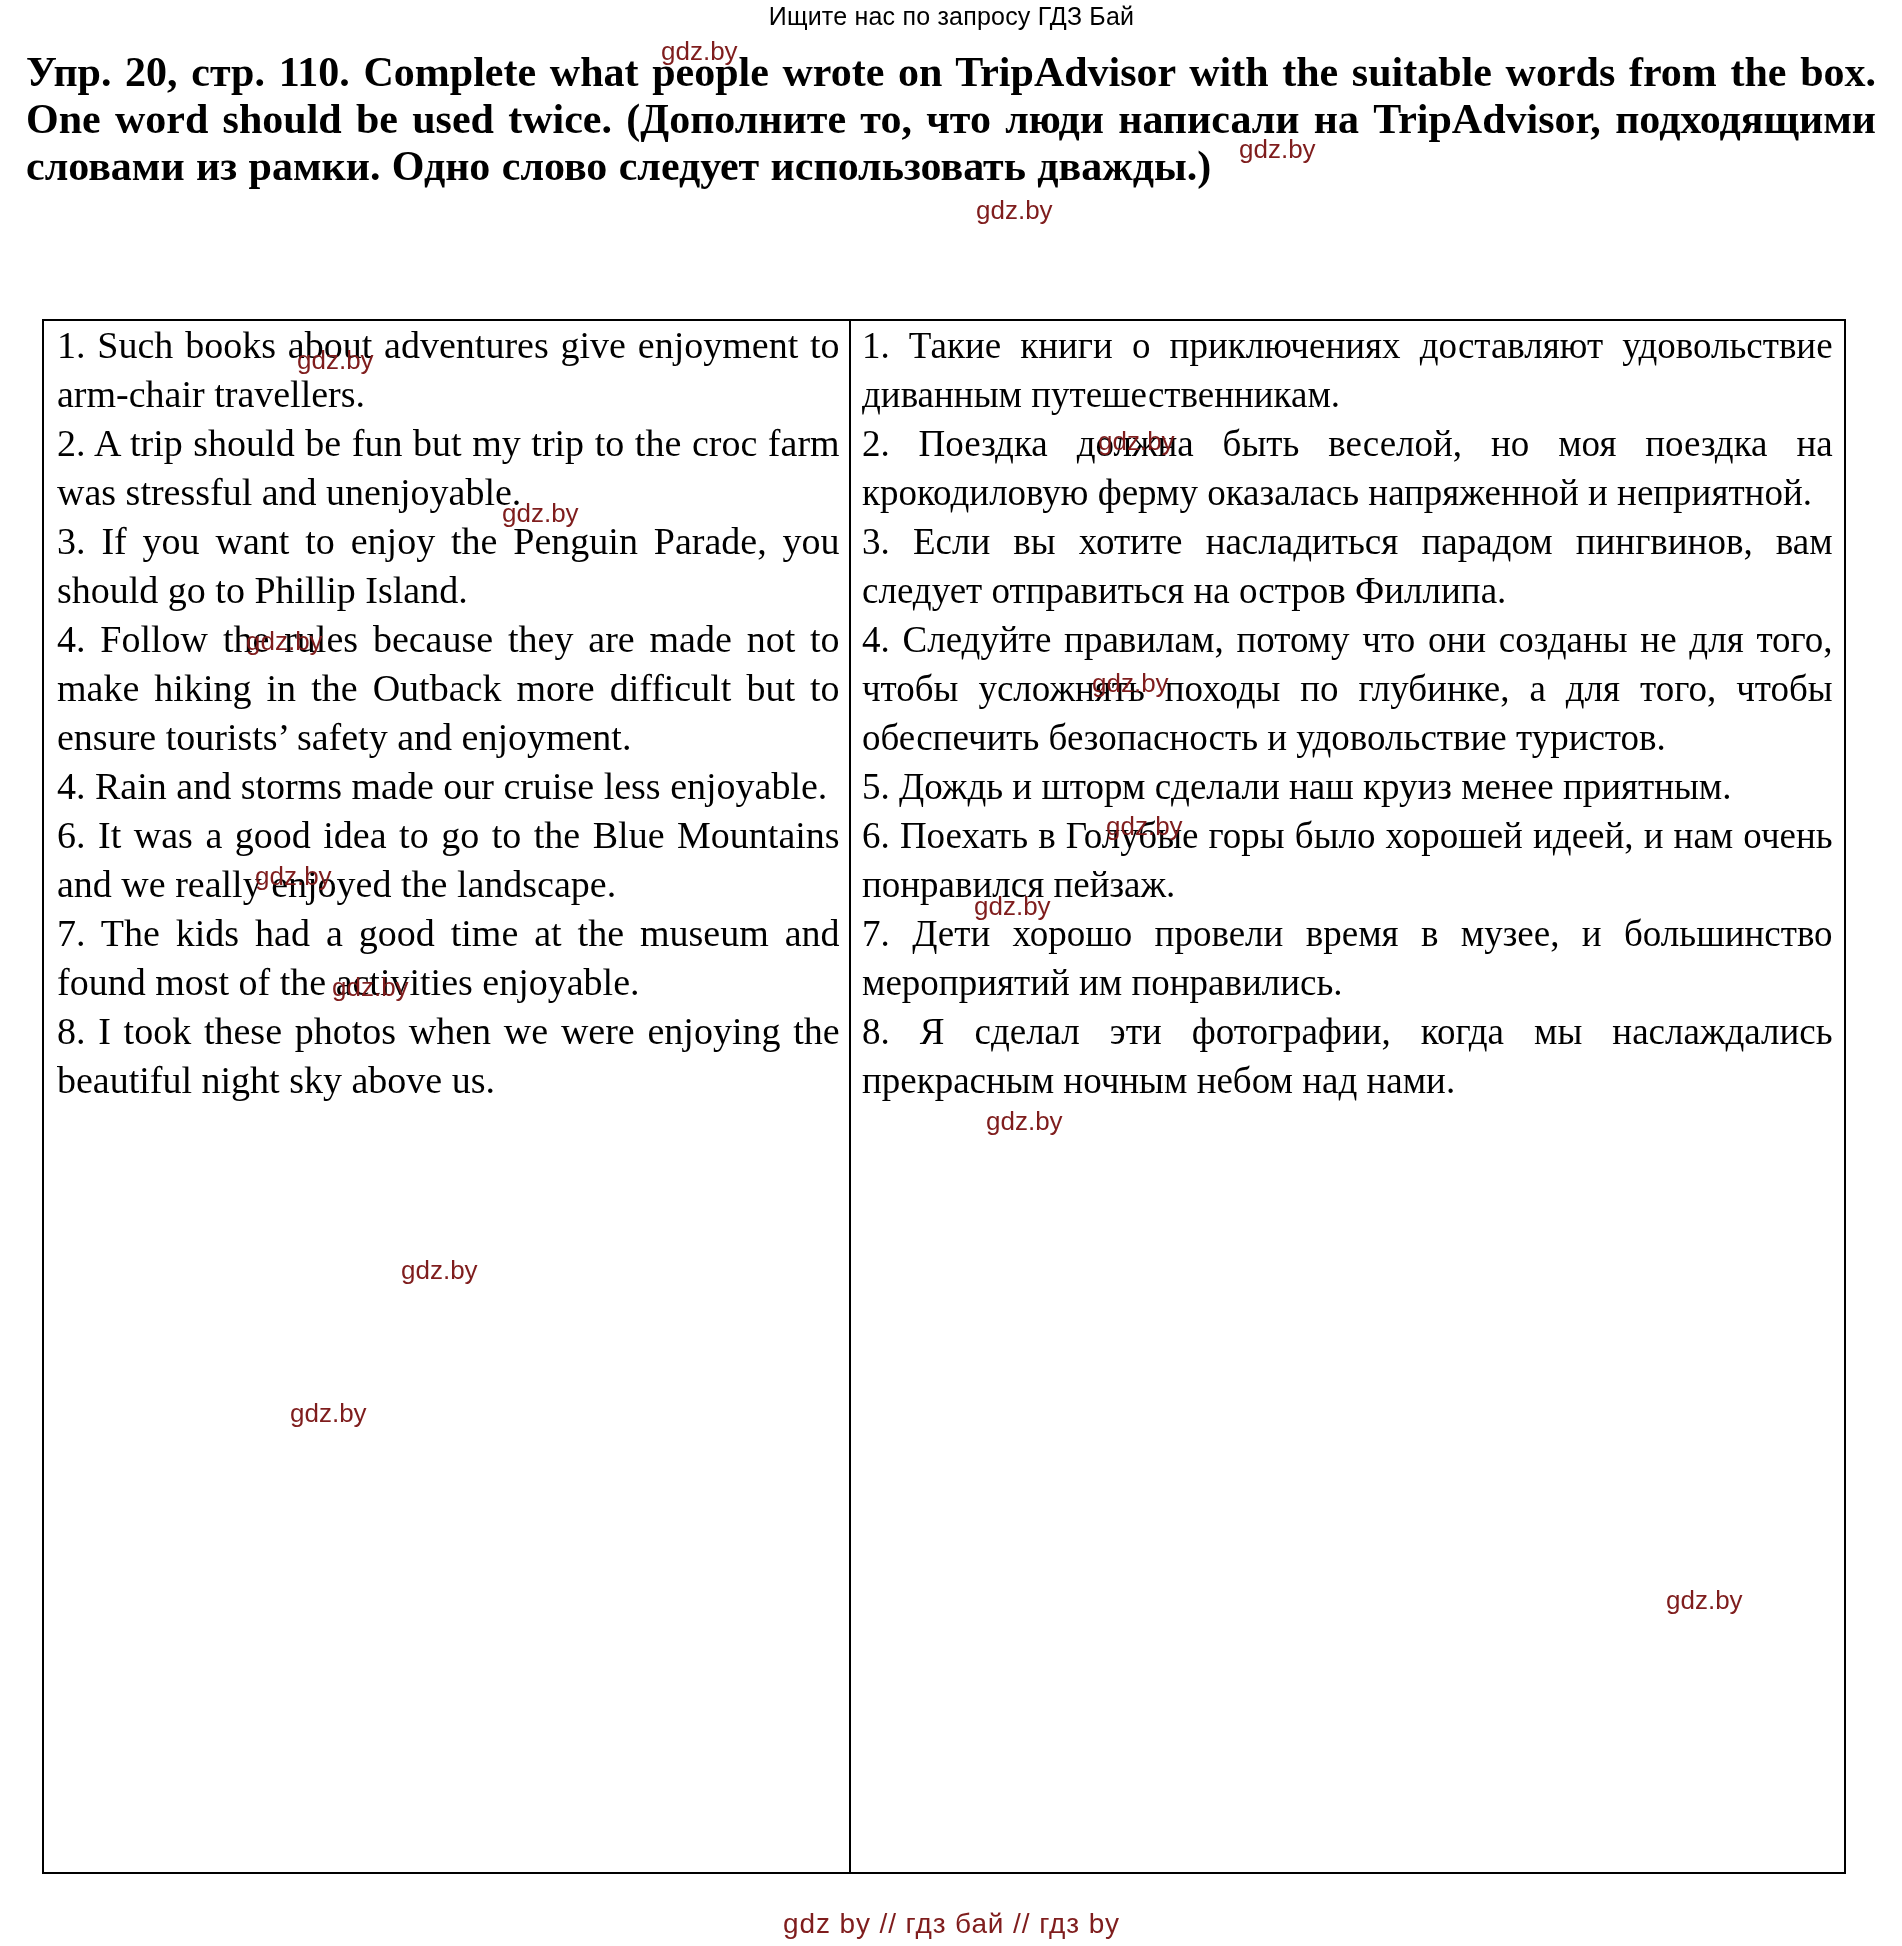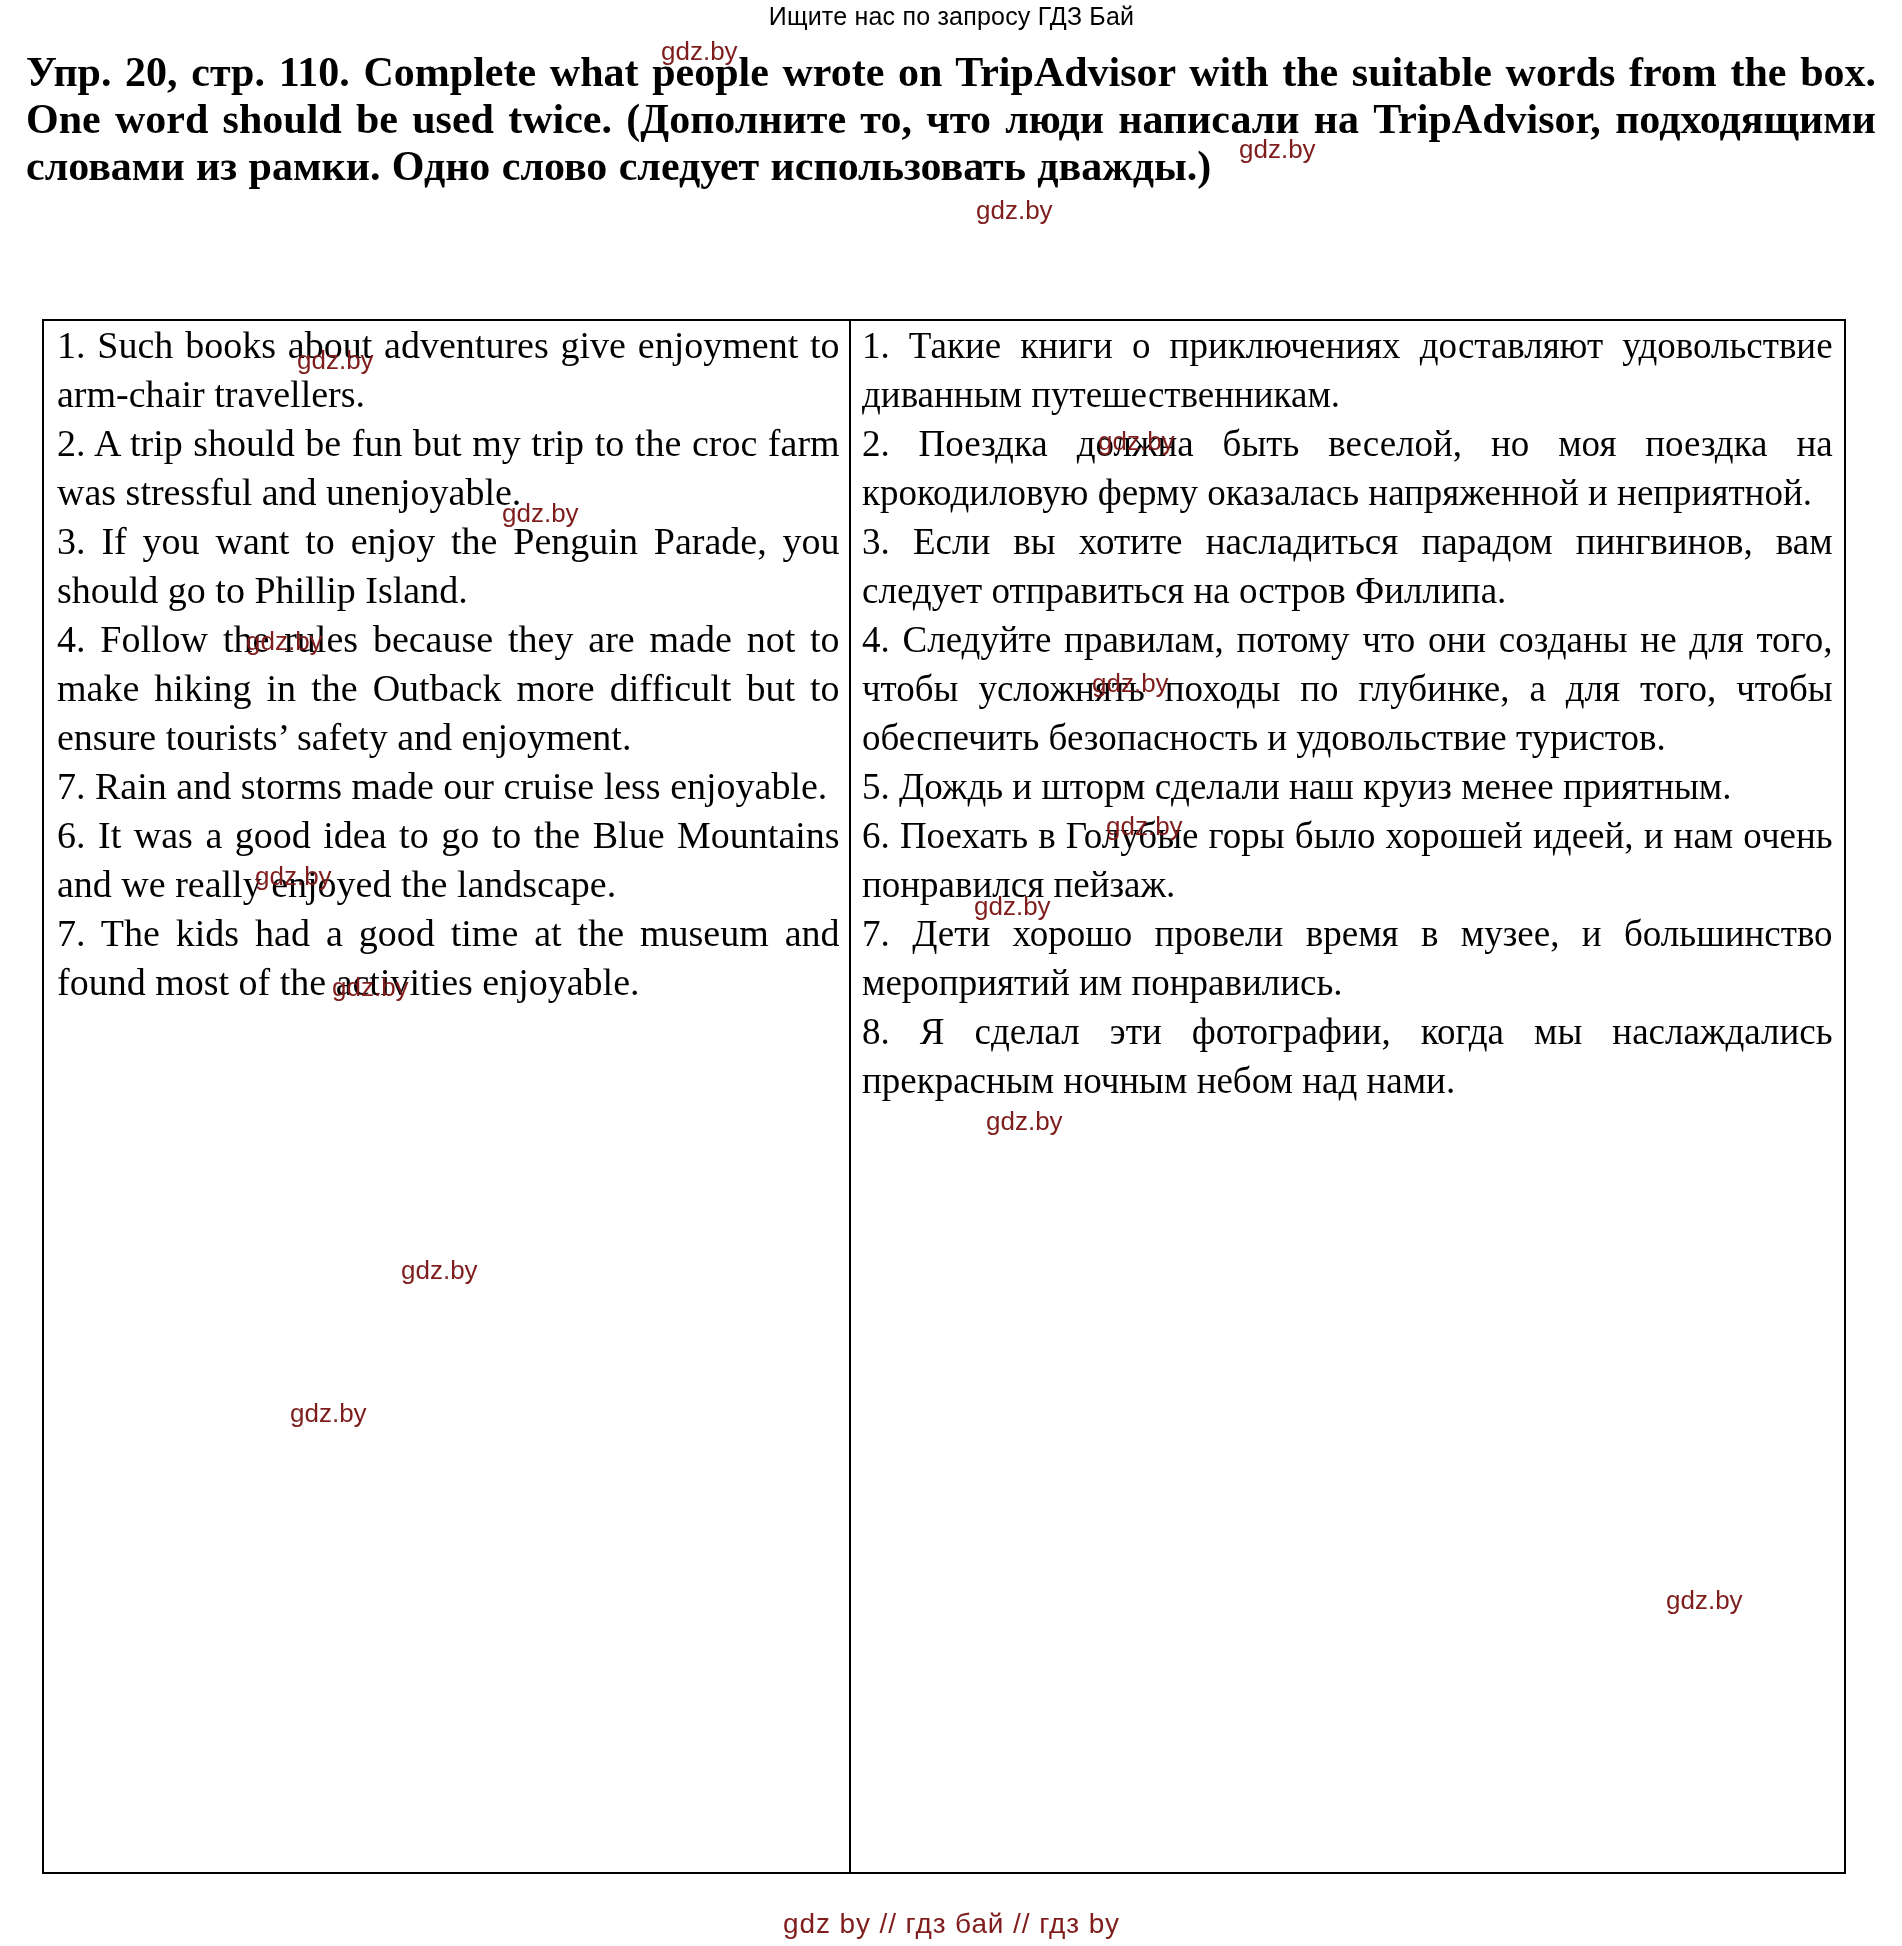--- a/index.html
+++ b/index.html
@@ -110,23 +110,24 @@
 <div class="promo-bar" style="color: #000000;">Ищите нас по запросу ГДЗ Бай</div>
 
 <div class="task-heading">Упр. 20, стр. 110. Complete what people wrote on TripAdvisor with the suitable words from the box. One word should be used twice. (Дополните то, что люди написали на TripAdvisor, подходящими словами из рамки. Одно слово следует использовать дважды.)</div>
 
 <div class="answer-table">
   <div class="col col-en">
     <p class="sentence">1. Such books about adventures give enjoyment to arm-chair travellers.</p>
     <p class="sentence">2. A trip should be fun but my trip to the croc farm was stressful and unenjoyable.</p>
     <p class="sentence">3. If you want to enjoy the Penguin Parade, you should go to Phillip Island.</p>
     <p class="sentence">4. Follow the rules because they are made not to make hiking in the Outback more difficult but to ensure tourists’ safety and enjoyment.</p>
-    <p class="sentence">7. Rain and storms made our cruise less enjoyable.</p>
+    <p class="sentence">4. Rain and storms made our cruise less enjoyable.</p>
     <p class="sentence">6. It was a good idea to go to the Blue Mountains and we really enjoyed the landscape.</p>
     <p class="sentence">7. The kids had a good time at the museum and found most of the activities enjoyable.</p>
+    <p class="sentence">8. I took these photos when we were enjoying the beautiful night sky above us.</p>
   </div>
   <div class="col col-ru">
     <p class="sentence">1. Такие книги о приключениях доставляют удовольствие диванным путешественникам.</p>
     <p class="sentence">2. Поездка должна быть веселой, но моя поездка на крокодиловую ферму оказалась напряженной и неприятной.</p>
     <p class="sentence">3. Если вы хотите насладиться парадом пингвинов, вам следует отправиться на остров Филлипа.</p>
     <p class="sentence">4. Следуйте правилам, потому что они созданы не для того, чтобы усложнять походы по глубинке, а для того, чтобы обеспечить безопасность и удовольствие туристов.</p>
     <p class="sentence">5. Дождь и шторм сделали наш круиз менее приятным.</p>
     <p class="sentence">6. Поехать в Голубые горы было хорошей идеей, и нам очень понравился пейзаж.</p>
     <p class="sentence">7. Дети хорошо провели время в музее, и большинство мероприятий им понравились.</p>
     <p class="sentence">8. Я сделал эти фотографии, когда мы наслаждались прекрасным ночным небом над нами.</p>

